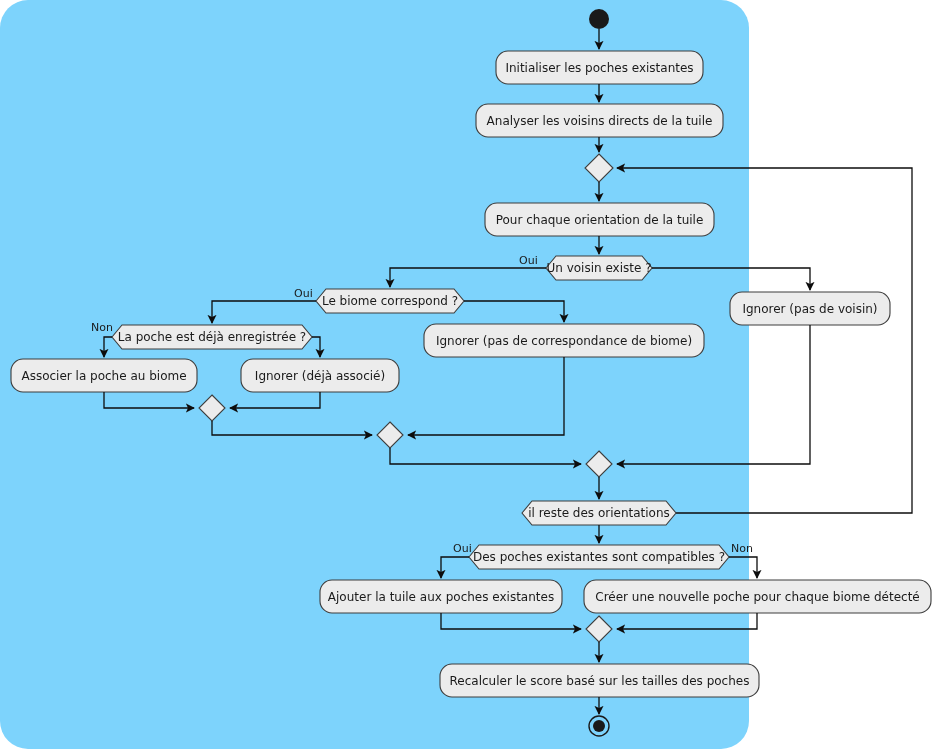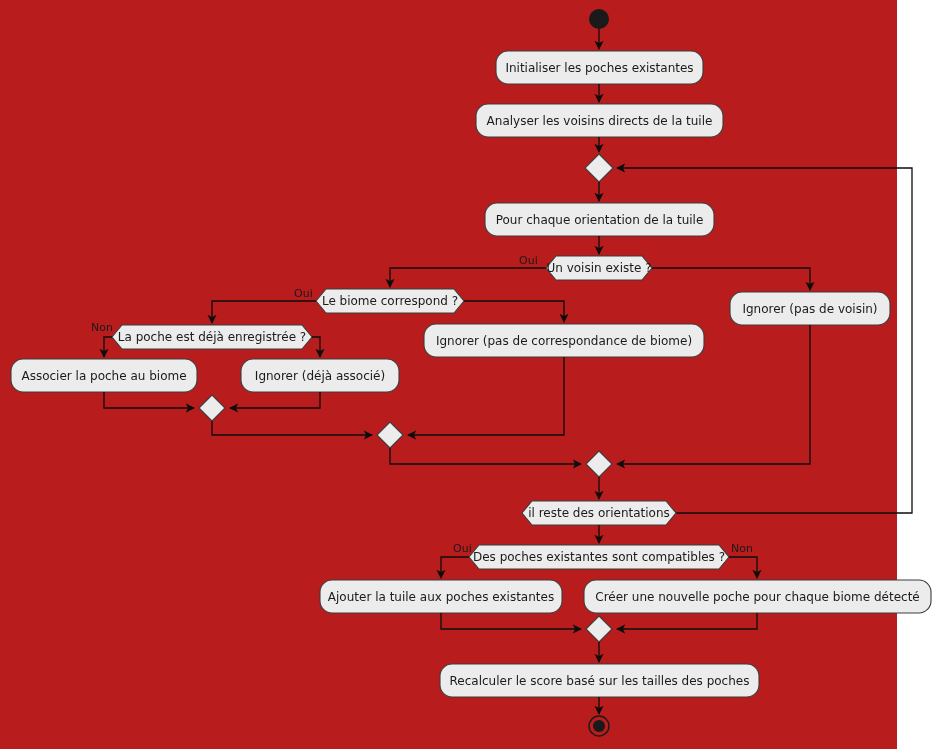--- a/index.html
+++ b/index.html
@@ -2,24 +2,25 @@
 <html><head>
 <meta charset="utf-8">
 <style>
   html, body {
     margin: 0;
     padding: 0;
     background: #ffffff;
   }
   #diagram-root {
     position: relative;
-    width: 897px;
+    width: 749px;
     height: 749px;
-    background: #b91c1c;
+    background: #7dd3fc;
     font-family: "DejaVu Sans", sans-serif;
+    border-radius: 28px;
   }
   svg#activity-diagram {
     display: block;
     width: 939px;
     height: 749px;
   }
   .node-shape {
     fill: #ECECEC;
     stroke: #3D3D3D;
     stroke-width: 1.1;

